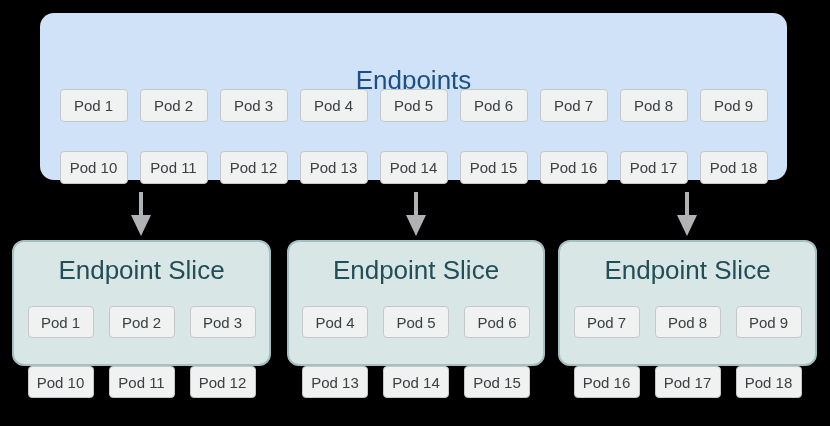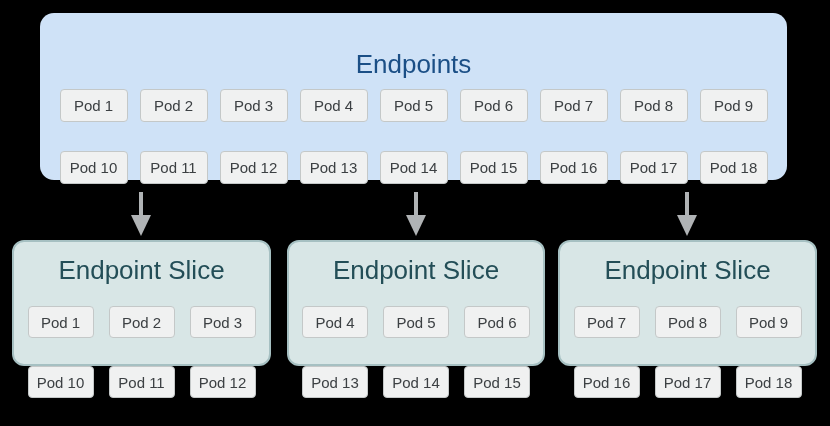--- a/index.html
+++ b/index.html
@@ -20,21 +20,21 @@
   .endpoints-box {
     position: absolute;
     left: 40px;
     top: 13px;
     width: 747px;
     height: 167px;
     background: var(--endpoints-fill, #cfe2f7);
     border-radius: 14px;
   }
   .endpoints-title {
-    margin: 0;
+    margin: 16px;
     padding-top: 36px;
     text-align: center;
     font-size: 26px;
     line-height: 30px;
     font-weight: 400;
     color: var(--endpoints-title-text, #1b4f86);
   }
 
   
   .pods {

